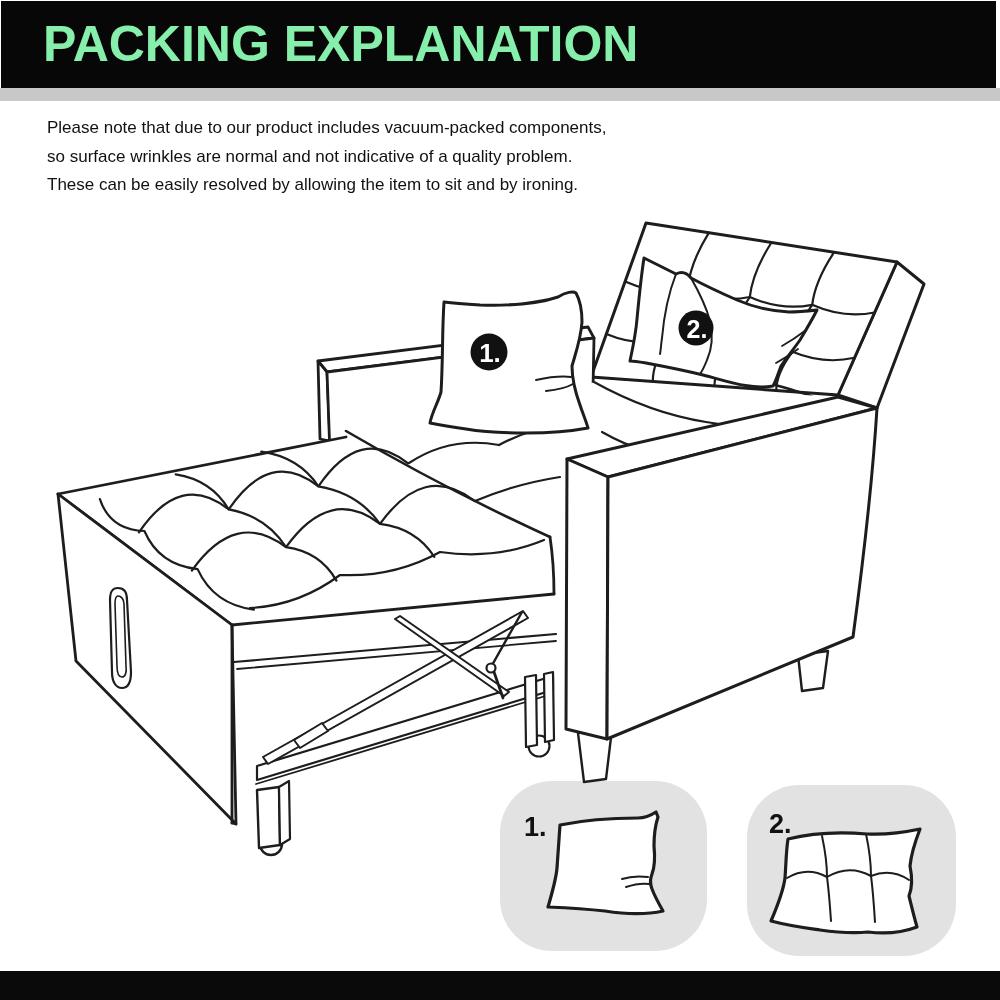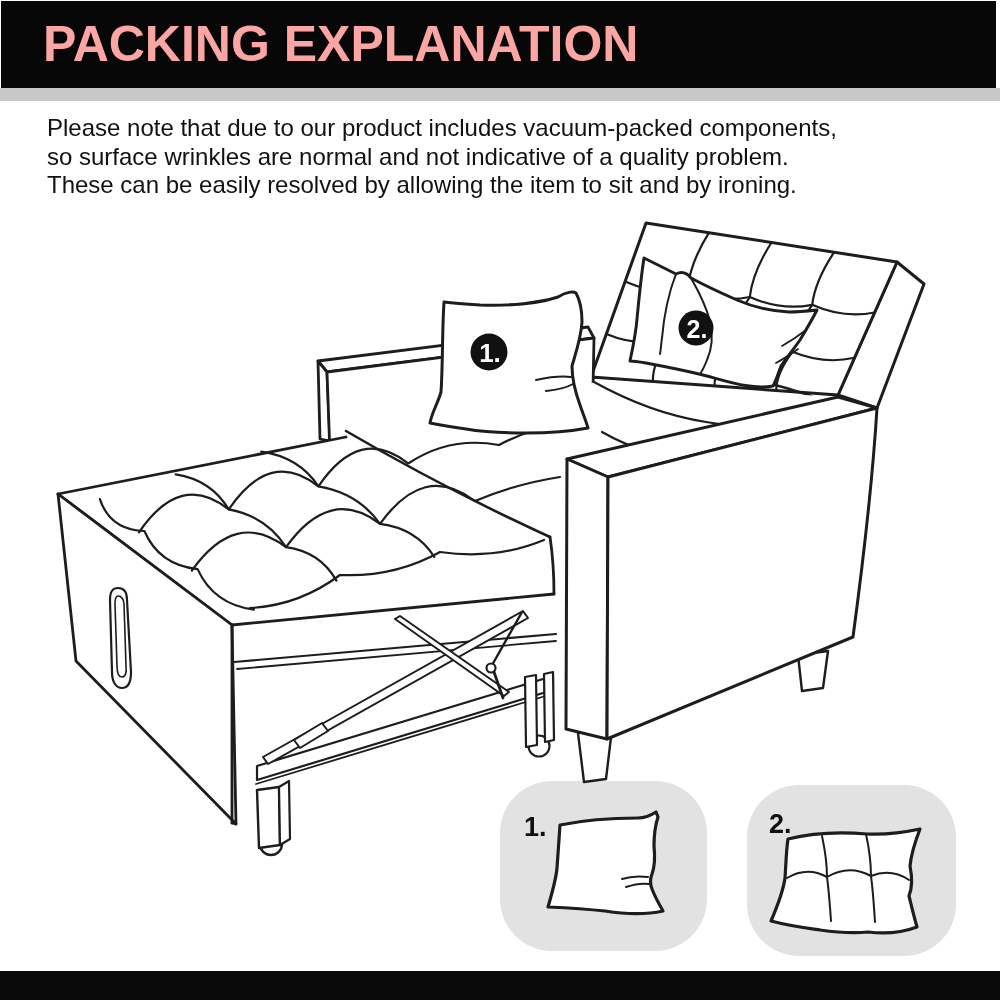--- a/index.html
+++ b/index.html
@@ -1,22 +1,22 @@
 <!DOCTYPE html>
 <html><head>
 <meta charset="utf-8">
 <style>
   html,body { margin:0; padding:0; background:#fff; }
   .page { position:relative; width:1000px; height:1000px; background:#fff;
           font-family:"Liberation Sans", sans-serif; overflow:hidden; }
   .hdr { position:absolute; left:1px; top:1px; width:995px; height:87px; background:#070707; }
-  .hdr span { position:absolute; left:42px; top:14px; color:#fca5a5; font-weight:bold;
+  .hdr span { position:absolute; left:42px; top:14px; color:#86efac; font-weight:bold;
                font-size:50px; letter-spacing:0px; }
   .gstrip { position:absolute; left:0; top:88px; width:1000px; height:13px; background:#c8c8c8; }
-  .para { position:absolute; left:47px; top:114px; font-size:24px; line-height:28.5px; color:#111; }
+  .para { position:absolute; left:47px; top:114px; font-size:17px; line-height:28.5px; color:#111; }
   .footer { position:absolute; left:0; top:971px; width:1000px; height:29px; background:#0a0a0a; }
   .box { position:absolute; background:#e2e2e2; border-radius:52px; }
   .blab { position:absolute; font-weight:bold; font-size:27px; color:#111; }
 </style>
 </head>
 <body>
 <div class="page">
   <div class="hdr">
       <span>PACKING EXPLANATION</span>
     </div>

